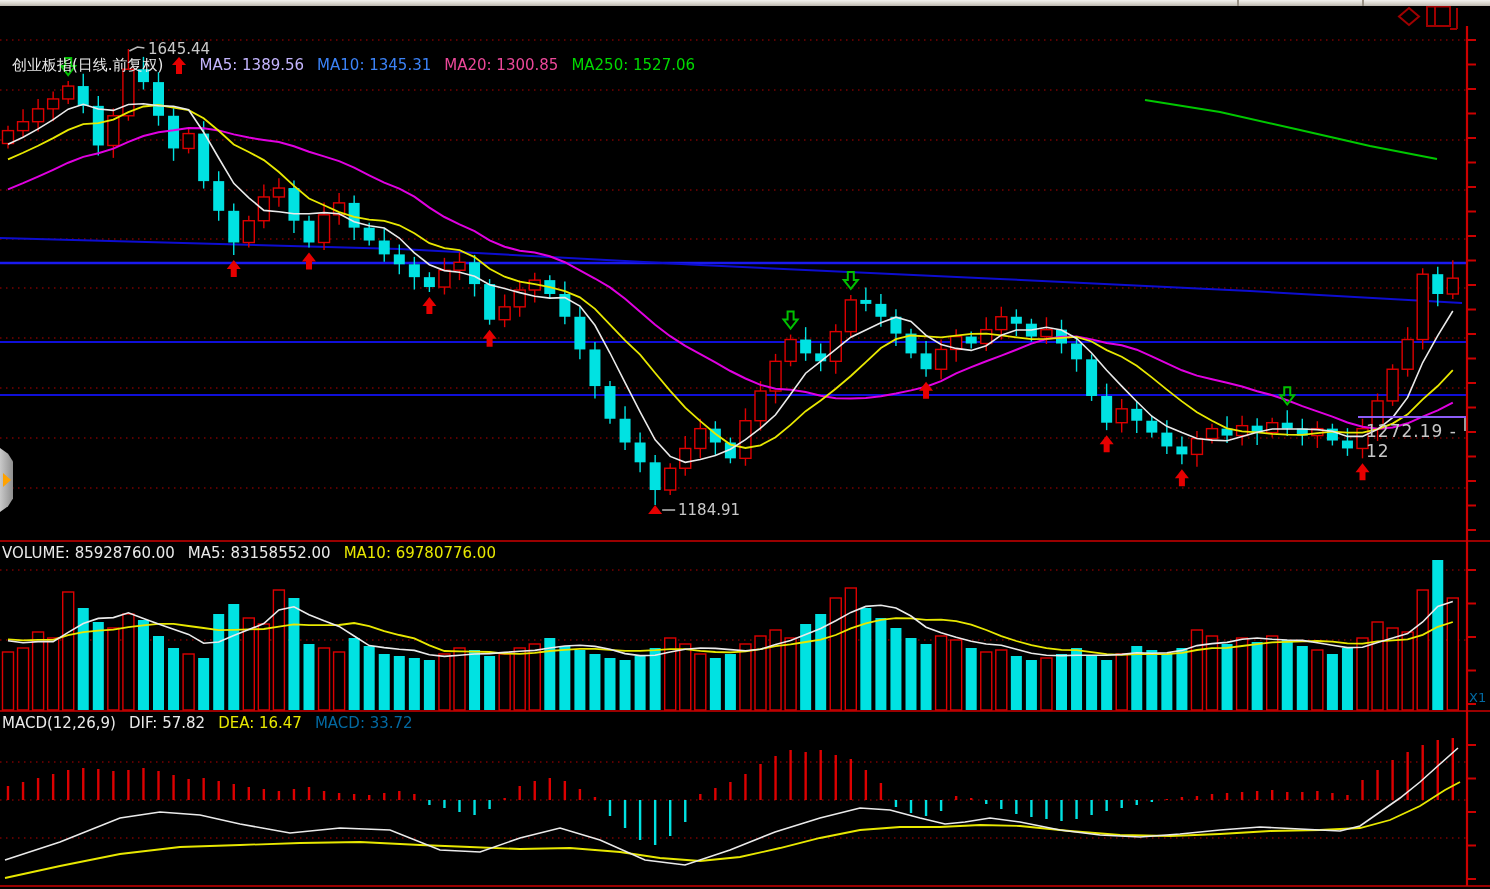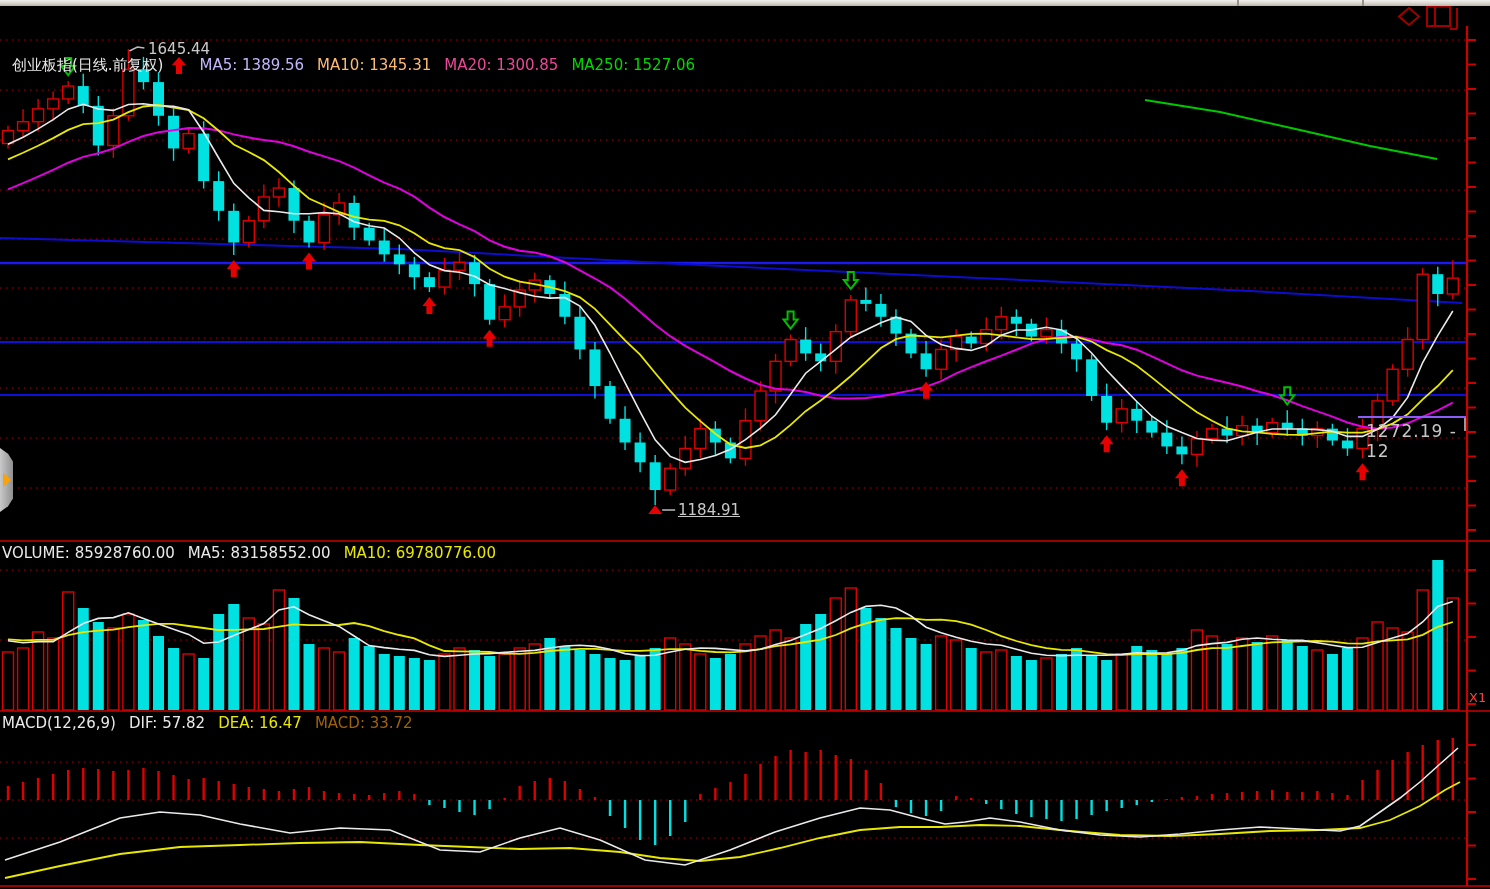--- a/index.html
+++ b/index.html
@@ -7,21 +7,21 @@
        font-family:"DejaVu Sans",sans-serif;}
   #chart{position:absolute;left:0;top:0;}
   .hdr{position:absolute;display:flex;align-items:center;gap:13px;
        font-size:15px;line-height:18px;white-space:nowrap;z-index:5;}
   .hdr .t{color:#e9e9e9;}
   .lbl{position:absolute;color:#c9c9c9;font-size:15px;z-index:5;}
   .tooltip-box{position:absolute;left:1358px;top:416px;width:108px;height:24px;
        border-top:2px solid #8b5cf6;z-index:6;}
   .tooltip-box .tick{position:absolute;right:0;top:0;width:2px;height:13px;background:#9a9a9a;}
   .tooltip-box .txt{position:absolute;left:8px;top:3px;color:#c6c6c6;font-size:17px;letter-spacing:1px;}
-  .pane-lbl{position:absolute;left:1469px;top:690px;color:#ef4444;font-size:13px;z-index:6;}
+  .pane-lbl{position:absolute;left:1469px;top:690px;color:#0369a1;font-size:13px;z-index:6;}
   .topstrip{position:absolute;left:0;top:0;width:1490px;height:6px;z-index:4;
        background:linear-gradient(#f2f1ee 0%,#d9d5cd 55%,#b9b5ad 100%);}
   .topstrip .seam{position:absolute;top:0;width:2px;height:6px;background:#999286;}
   .expander{position:absolute;left:0;top:448px;width:13px;height:64px;z-index:6;cursor:pointer;
        background:linear-gradient(90deg,#c9c9c9,#8f8f8f);
        clip-path:polygon(0 0,62% 9%,100% 21%,100% 79%,62% 91%,0 100%);}
   .expander .tri{position:absolute;left:3px;top:25px;width:0;height:0;
        border-left:8px solid #ffa200;border-top:7px solid transparent;border-bottom:7px solid transparent;}
 </style>
 </head>
@@ -532,40 +532,40 @@
       <line x1="1450" y1="29" x2="1457" y2="29" stroke="#a00000" stroke-width="2"></line>
     </g>
   </svg>
 
 <div class="hdr" style="left:12px;top:8px;margin-top:48px;">
   <span class="t">创业板指(日线.前复权)</span>
   <svg width="14" height="17" style="margin-left:-4px">
     <path d="M7 0 L14 8 L10 8 L10 17 L4 17 L4 8 L0 8 Z" fill="#e60000"></path>
   </svg>
   <span style="color:#c4b5fd">MA5: 1389.56</span>
-  <span style="color:#fdba74">MA10: 1345.31</span>
+  <span style="color:#3b82f6">MA10: 1345.31</span>
   <span style="color:#ec4899">MA20: 1300.85</span>
   <span style="color:#00d800">MA250: 1527.06</span>
 </div>
 
 <div class="hdr" style="left:2px;top:544px;">
   <span style="color:#eaeaea">VOLUME: 85928760.00</span>
   <span style="color:#eaeaea">MA5: 83158552.00</span>
   <span style="color:#e8e800">MA10: 69780776.00</span>
 </div>
 
 <div class="hdr" style="left:2px;top:714px;">
   <span style="color:#eaeaea">MACD(12,26,9)</span>
   <span style="color:#eaeaea">DIF: 57.82</span>
   <span style="color:#e8e800">DEA: 16.47</span>
-  <span style="color:#a16207">MACD: 33.72</span>
+  <span style="color:#0369a1">MACD: 33.72</span>
 </div>
 
 <div class="lbl" style="left:148px;top:40px;">1645.44</div>
-<div class="lbl" style="left:678px;top:501px;text-decoration:underline;">1184.91</div>
+<div class="lbl" style="left:678px;top:501px;">1184.91</div>
 
 <div class="tooltip-box">
   <div class="tick"></div>
   <div class="txt">1272.19 - 12</div>
 </div>
 
 <div class="pane-lbl">X1</div>
 
 <div class="expander">
   <div class="tri"></div>

